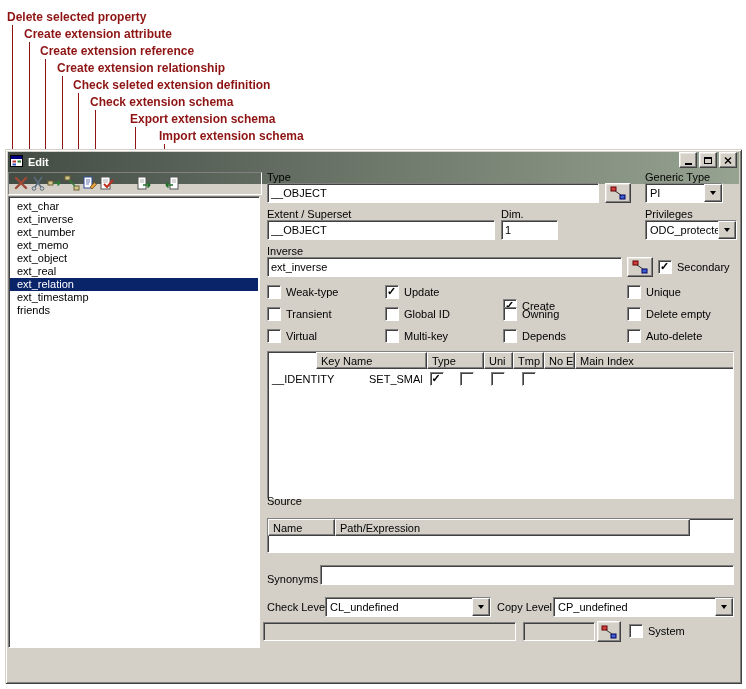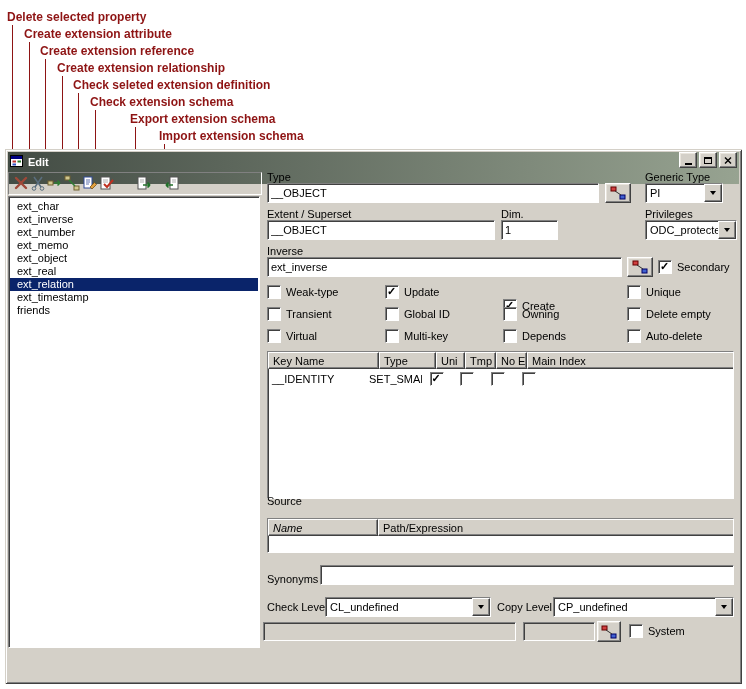--- a/index.html
+++ b/index.html
@@ -275,21 +275,21 @@
         <span class="chkbox"></span>
         <span>Depends</span>
       </label>
     <label class="chk" style="left:360px;top:158px;">
         <span class="chkbox"></span>
         <span>Auto-delete</span>
       </label>
 
     <div class="kt">
       <div class="kt-h">
-        <span class="kt-hc" style="width:111px;">Key Name</span>
+        <span class="kt-hc" style="width:111px;margin-left:48px;">Key Name</span>
         <span class="kt-hc" style="width:57px;">Type</span>
         <span class="kt-hc" style="width:29px;">Uni</span>
         <span class="kt-hc" style="width:31px;">Tmp</span>
         <span class="kt-hc" style="width:31px;">No E</span>
         <span class="kt-hc" style="width:219px;">Main Index</span>
       </div>
       <div class="kt-r">
         <span class="kt-c" style="width:97px;">__IDENTITY</span>
         <span class="kt-c" style="width:57px;">SET_SMAL</span>
         <span class="kt-cc" style="width:29px;">
@@ -303,22 +303,22 @@
           </span>
         <span class="kt-cc" style="width:31px;">
             <span class="chkbox"></span>
           </span>
       </div>
     </div>
 
     <div class="plabel" style="left:0;top:324px;">Source</div>
     <div class="st">
       <div class="kt-h">
-        <span class="kt-hc" style="width:110px;font-style:italic;">Name</span>
-        <span class="kt-hc" style="width:410px;">Path/Expression</span>
+        <span class="kt-hc" style="width:67px;">Name</span>
+        <span class="kt-hc" style="width:355px;">Path/Expression</span>
       </div>
     </div>
 
     <div class="plabel" style="left:0;top:402px;">Synonyms</div>
     <input class="field" style="left: 53px; top: 394px; width: 414px;" value="">
 
     <div class="plabel" style="left:0;top:430px;">Check Level</div>
     <div class="combo" style="left:58px;top:426px;width:166px;">
       <span class="val">CL_undefined</span>
       <span class="drop">

